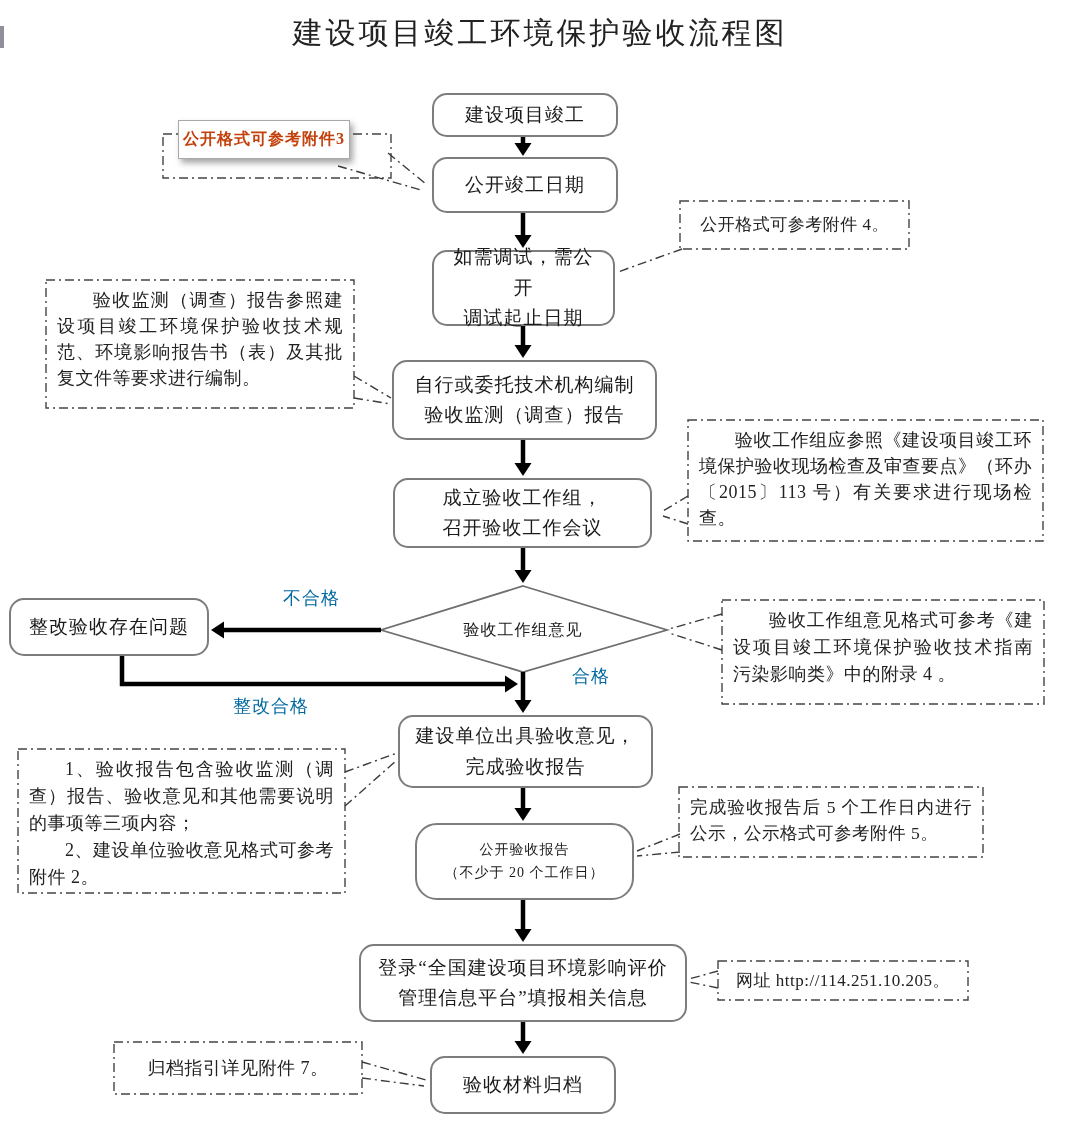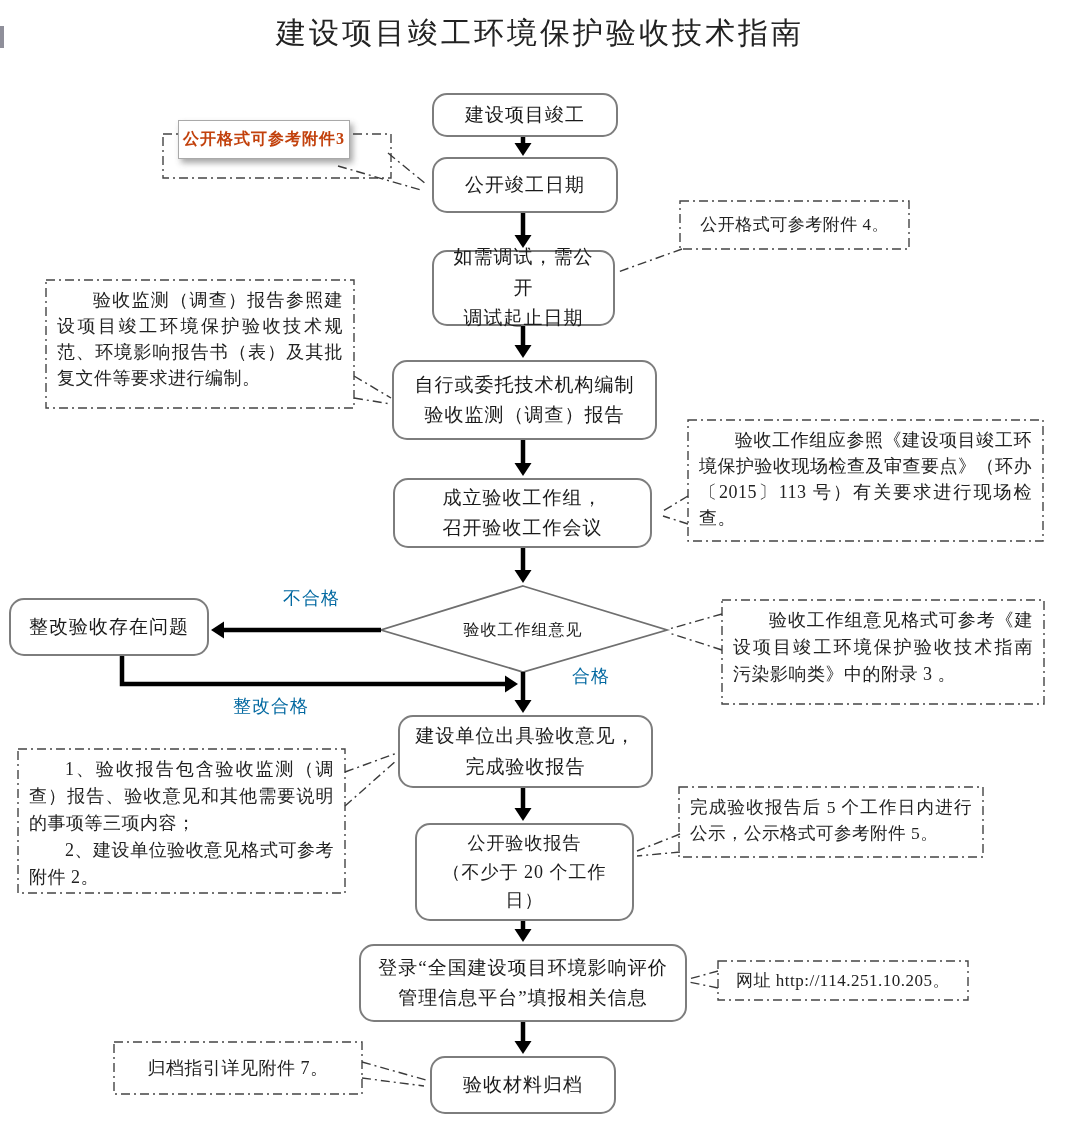--- a/index.html
+++ b/index.html
@@ -103,49 +103,49 @@
       <line x1="381" y1="630" x2="224" y2="630"></line>
         <polygon points="224,621.5 224,638.5 211,630" stroke="none"></polygon>
 
       <polyline points="122,656 122,684 505,684" fill="none"></polyline>
         <polygon points="505,675.5 505,692.5 518,684" stroke="none"></polygon>
     </g>
   </svg>
 
   <div class="artifact"></div>
 
-  <div class="title">建设项目竣工环境保护验收技术指南</div>
+  <div class="title">建设项目竣工环境保护验收流程图</div>
 
   <div class="flowbox" style="left:432px;top:93px;width:186px;height:44px;">建设项目竣工</div>
   <div class="flowbox" style="left:432px;top:157px;width:186px;height:56px;">公开竣工日期</div>
   <div class="flowbox" style="left:392px;top:360px;width:265px;height:80px;">自行或委托技术机构编制
 验收监测（调查）报告</div>
   <div class="flowbox" style="left:432px;top:250px;width:183px;height:76px;">如需调试，需公开
 调试起止日期</div>
   <div class="flowbox" style="left:393px;top:478px;width:259px;height:70px;">成立验收工作组，
 召开验收工作会议</div>
   <div class="diamond-label" style="left:399px;top:590px;width:248px;height:80px;">验收工作组意见</div>
   <div class="flowbox" style="left:9px;top:598px;width:200px;height:58px;">整改验收存在问题</div>
   <div class="flowbox" style="left:398px;top:715px;width:255px;height:73px;">建设单位出具验收意见，
 完成验收报告</div>
-  <div class="flowbox" style="left:415px;top:823px;width:219px;height:98px;font-size:18px;">公开验收报告
+  <div class="flowbox" style="left:415px;top:823px;width:219px;height:77px;font-size:14px;border-radius:22px;">公开验收报告
 （不少于 20 个工作日）</div>
   <div class="flowbox" style="left:359px;top:944px;width:328px;height:78px;">登录“全国建设项目环境影响评价
 管理信息平台”填报相关信息</div>
   <div class="flowbox" style="left:430px;top:1056px;width:186px;height:58px;">验收材料归档</div>
 
   <div class="edge-label" style="left:283px;top:586px;">不合格</div>
   <div class="edge-label" style="left:572px;top:664px;">合格</div>
   <div class="edge-label" style="left:233px;top:694px;">整改合格</div>
 
   <div class="callout-blue" style="color:#c2410c;">公开格式可参考附件3</div>
   <div class="note center" style="left:680px;top:201px;width:229px;height:48px;">公开格式可参考附件 4。</div>
   <div class="note indent" style="left:46px;top:280px;width:308px;height:128px;font-size:18px;line-height:1.45;">验收监测（调查）报告参照建设项目竣工环境保护验收技术规范、环境影响报告书（表）及其批复文件等要求进行编制。</div>
   <div class="note indent" style="left:688px;top:420px;width:355px;height:121px;font-size:18px;line-height:1.45;">验收工作组应参照《建设项目竣工环境保护验收现场检查及审查要点》（环办〔2015〕113 号）有关要求进行现场检查。</div>
-  <div class="note indent" style="left:722px;top:600px;width:322px;height:104px;font-size:18px;line-height:1.5;">验收工作组意见格式可参考《建设项目竣工环境保护验收技术指南 污染影响类》中的附录 3 。</div>
+  <div class="note indent" style="left:722px;top:600px;width:322px;height:104px;font-size:18px;line-height:1.5;">验收工作组意见格式可参考《建设项目竣工环境保护验收技术指南 污染影响类》中的附录 4 。</div>
   <div class="note" style="left:18px;top:749px;width:327px;height:144px;font-size:18px;line-height:1.5;">
     <p>1、验收报告包含验收监测（调查）报告、验收意见和其他需要说明的事项等三项内容；</p>
     <p>2、建设单位验收意见格式可参考附件 2。</p>
   </div>
   <div class="note" style="left:679px;top:787px;width:304px;height:70px;font-size:17.5px;line-height:1.5;">完成验收报告后 5 个工作日内进行公示，公示格式可参考附件 5。</div>
   <div class="note center" style="left:718px;top:961px;width:250px;height:39px;">网址 http://114.251.10.205。</div>
   <div class="note center" style="left:114px;top:1042px;width:248px;height:52px;font-size:18px;">归档指引详见附件 7。</div>
 
 </div>
 

